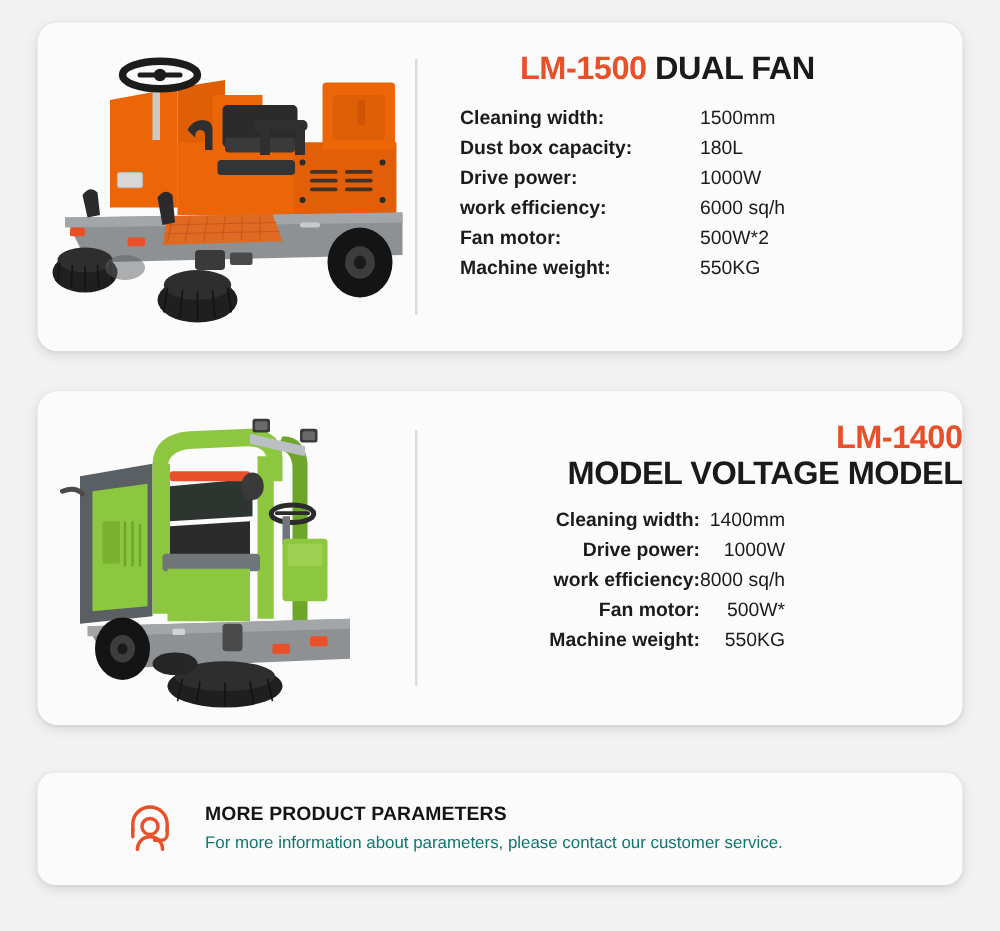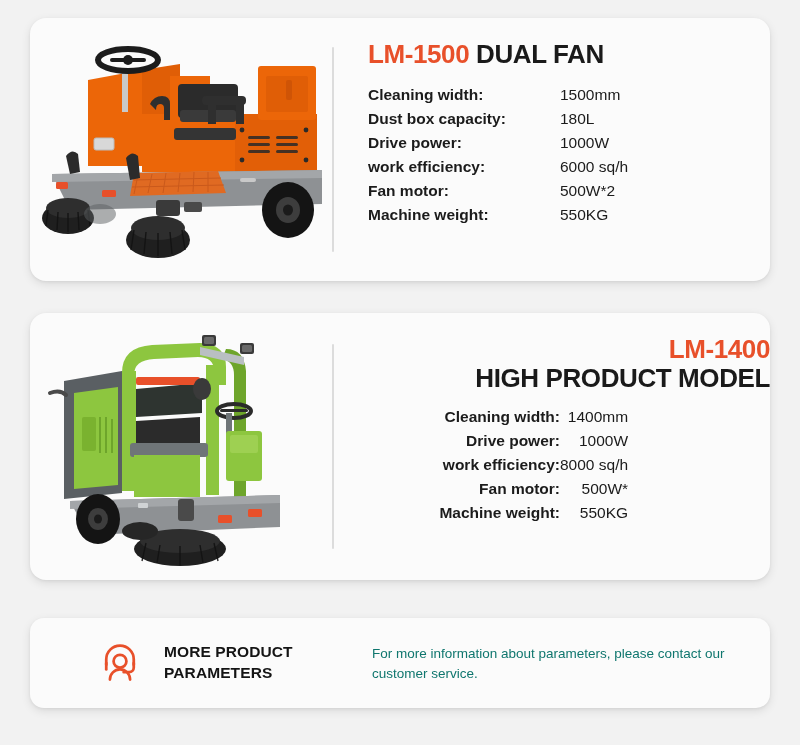--- a/index.html
+++ b/index.html
@@ -55,21 +55,21 @@
 
   
   .product-heading {
     font-size: 26px;
     font-weight: bold;
     color: #1a1a1a;
     letter-spacing: -0.4px;
     line-height: 1.12;
     white-space: nowrap;
   }
-  .product-heading .model-code { color: #e8502a; }
+  .product-heading .model-code { color: #e8502a; margin-left: 48px; }
   .heading-line-2 {
     font-size: 26px;
     font-weight: bold;
     color: #1a1a1a;
     letter-spacing: -0.4px;
     line-height: 1.12;
     white-space: nowrap;
   }
 
   
@@ -104,21 +104,21 @@
     align-items: center;
     padding-left: 68px;
   }
   #banner .support-icon {
     flex: 0 0 auto;
     width: 44px;
     height: 44px;
     margin-right: 22px;
     display: block;
   }
-  .banner-text { display: flex; flex-direction: row; justify-content: center; }
+  .banner-text { display: flex; flex-direction: column; justify-content: center; }
   .banner-title {
     font-size: 15.5px;
     font-weight: bold;
     color: #141414;
     letter-spacing: 0.1px;
     line-height: 1.3;
   }
   .banner-subtitle {
     font-size: 13.5px;
     color: #0f766e;
@@ -348,21 +348,21 @@
         <ellipse cx="110" cy="218" rx="18" ry="9" fill="#262626"></ellipse>
       </svg>
     </div>
 
     <div class="divider"></div>
 
     <div class="spec-pane">
       <div class="product-heading">
         <span class="model-code">LM-1400</span>
       </div>
-      <div class="heading-line-2">HIGH PRODUCT MODEL</div>
+      <div class="heading-line-2">MODEL VOLTAGE MODEL</div>
 
       <table class="spec-table">
         <tbody>
           <tr>
             <td class="spec-label">Cleaning width:</td>
             <td class="spec-value">1400mm</td>
           </tr>
           <tr>
             <td class="spec-label">Drive power:</td>
             <td class="spec-value">1000W</td>

